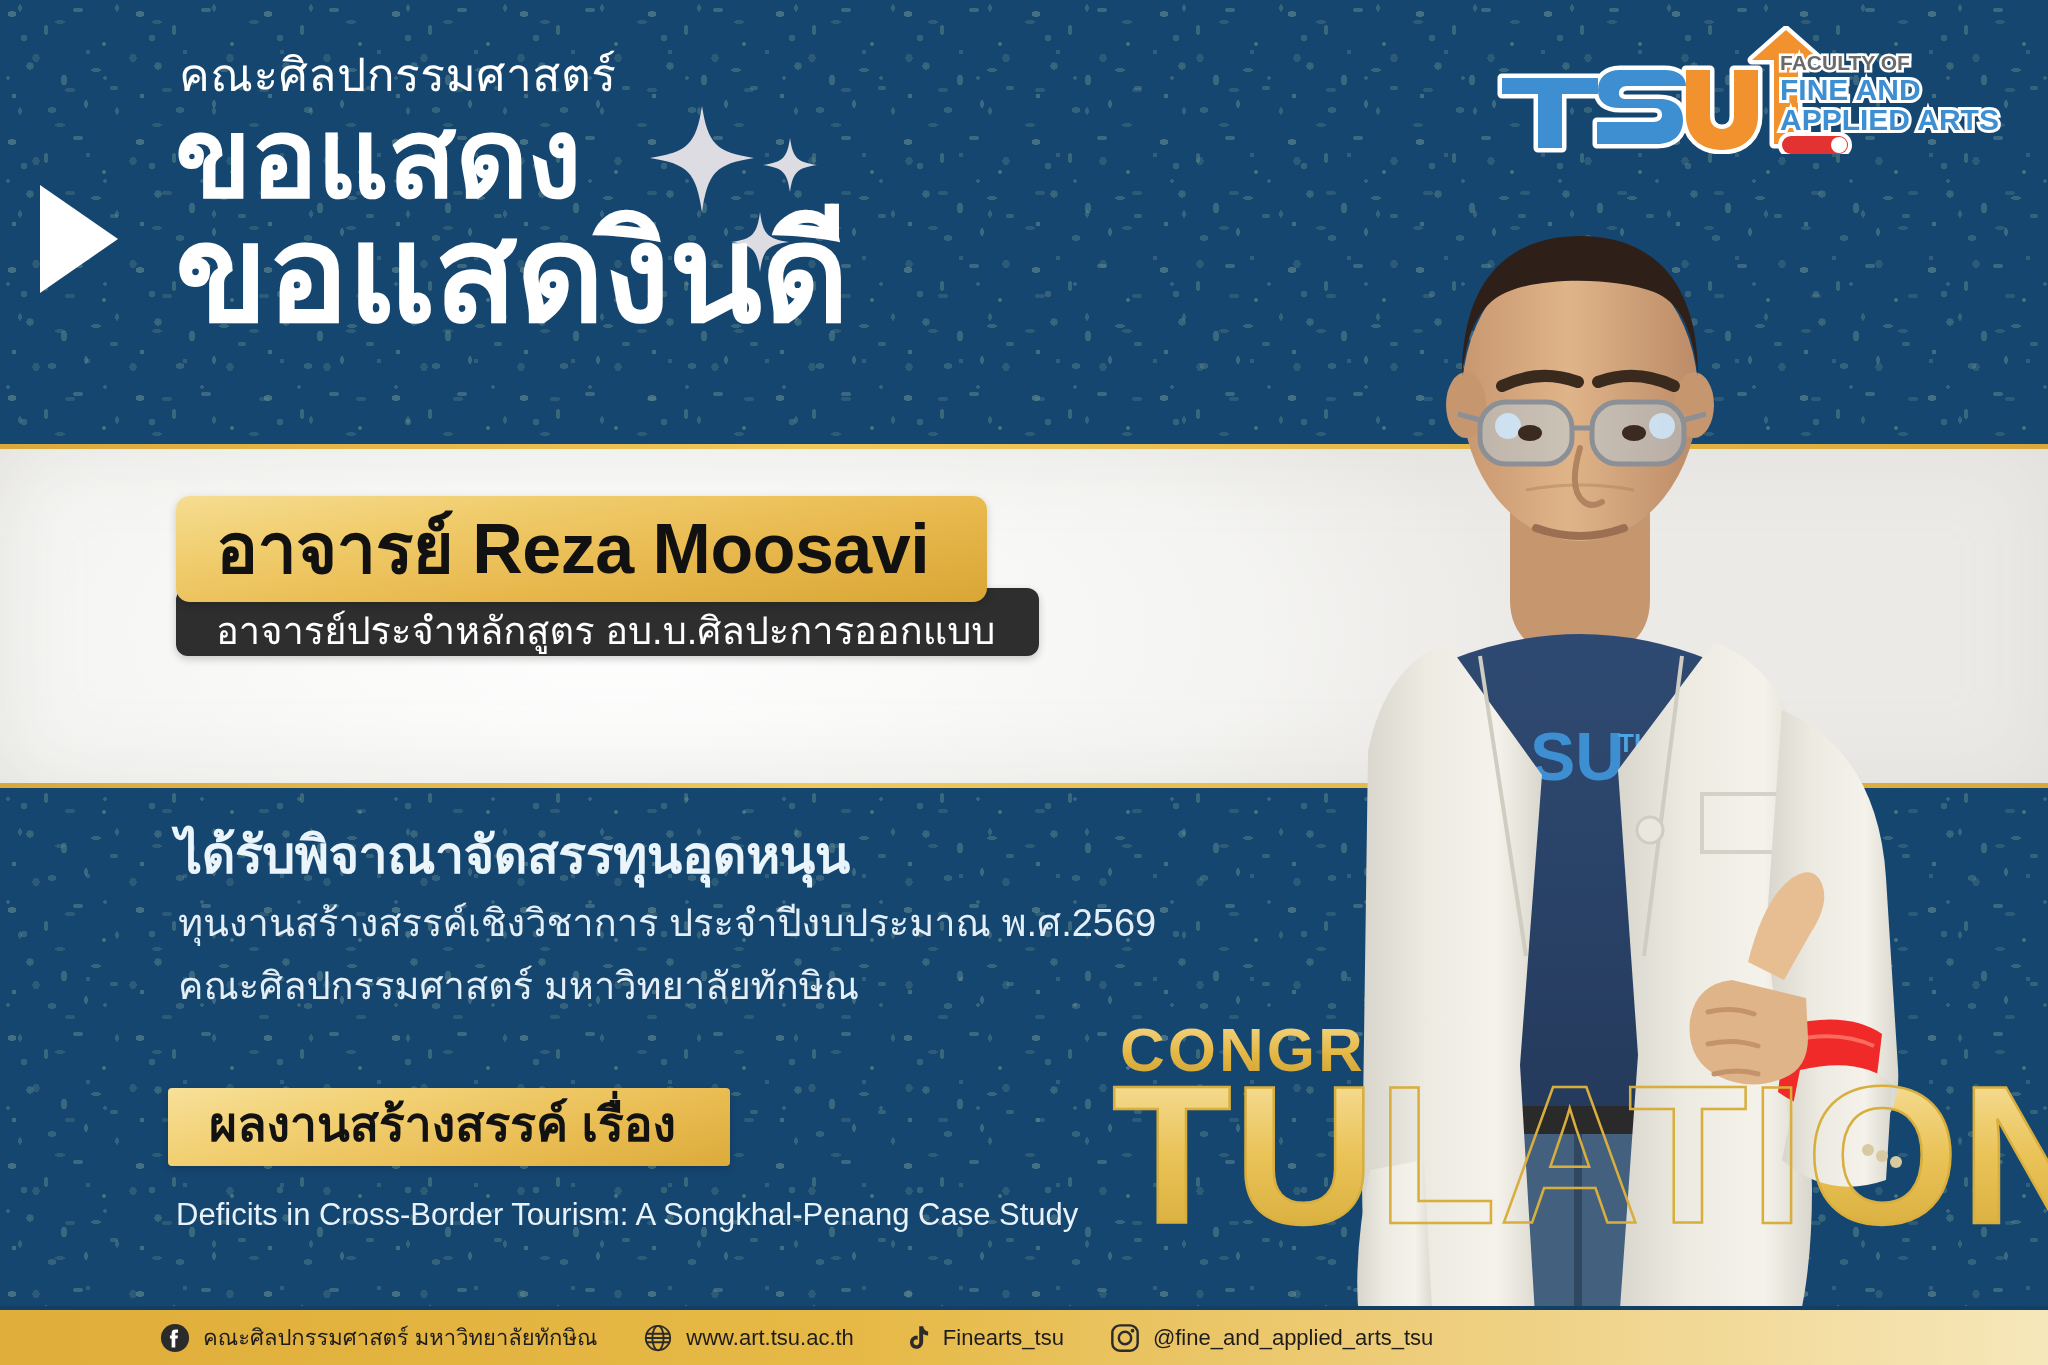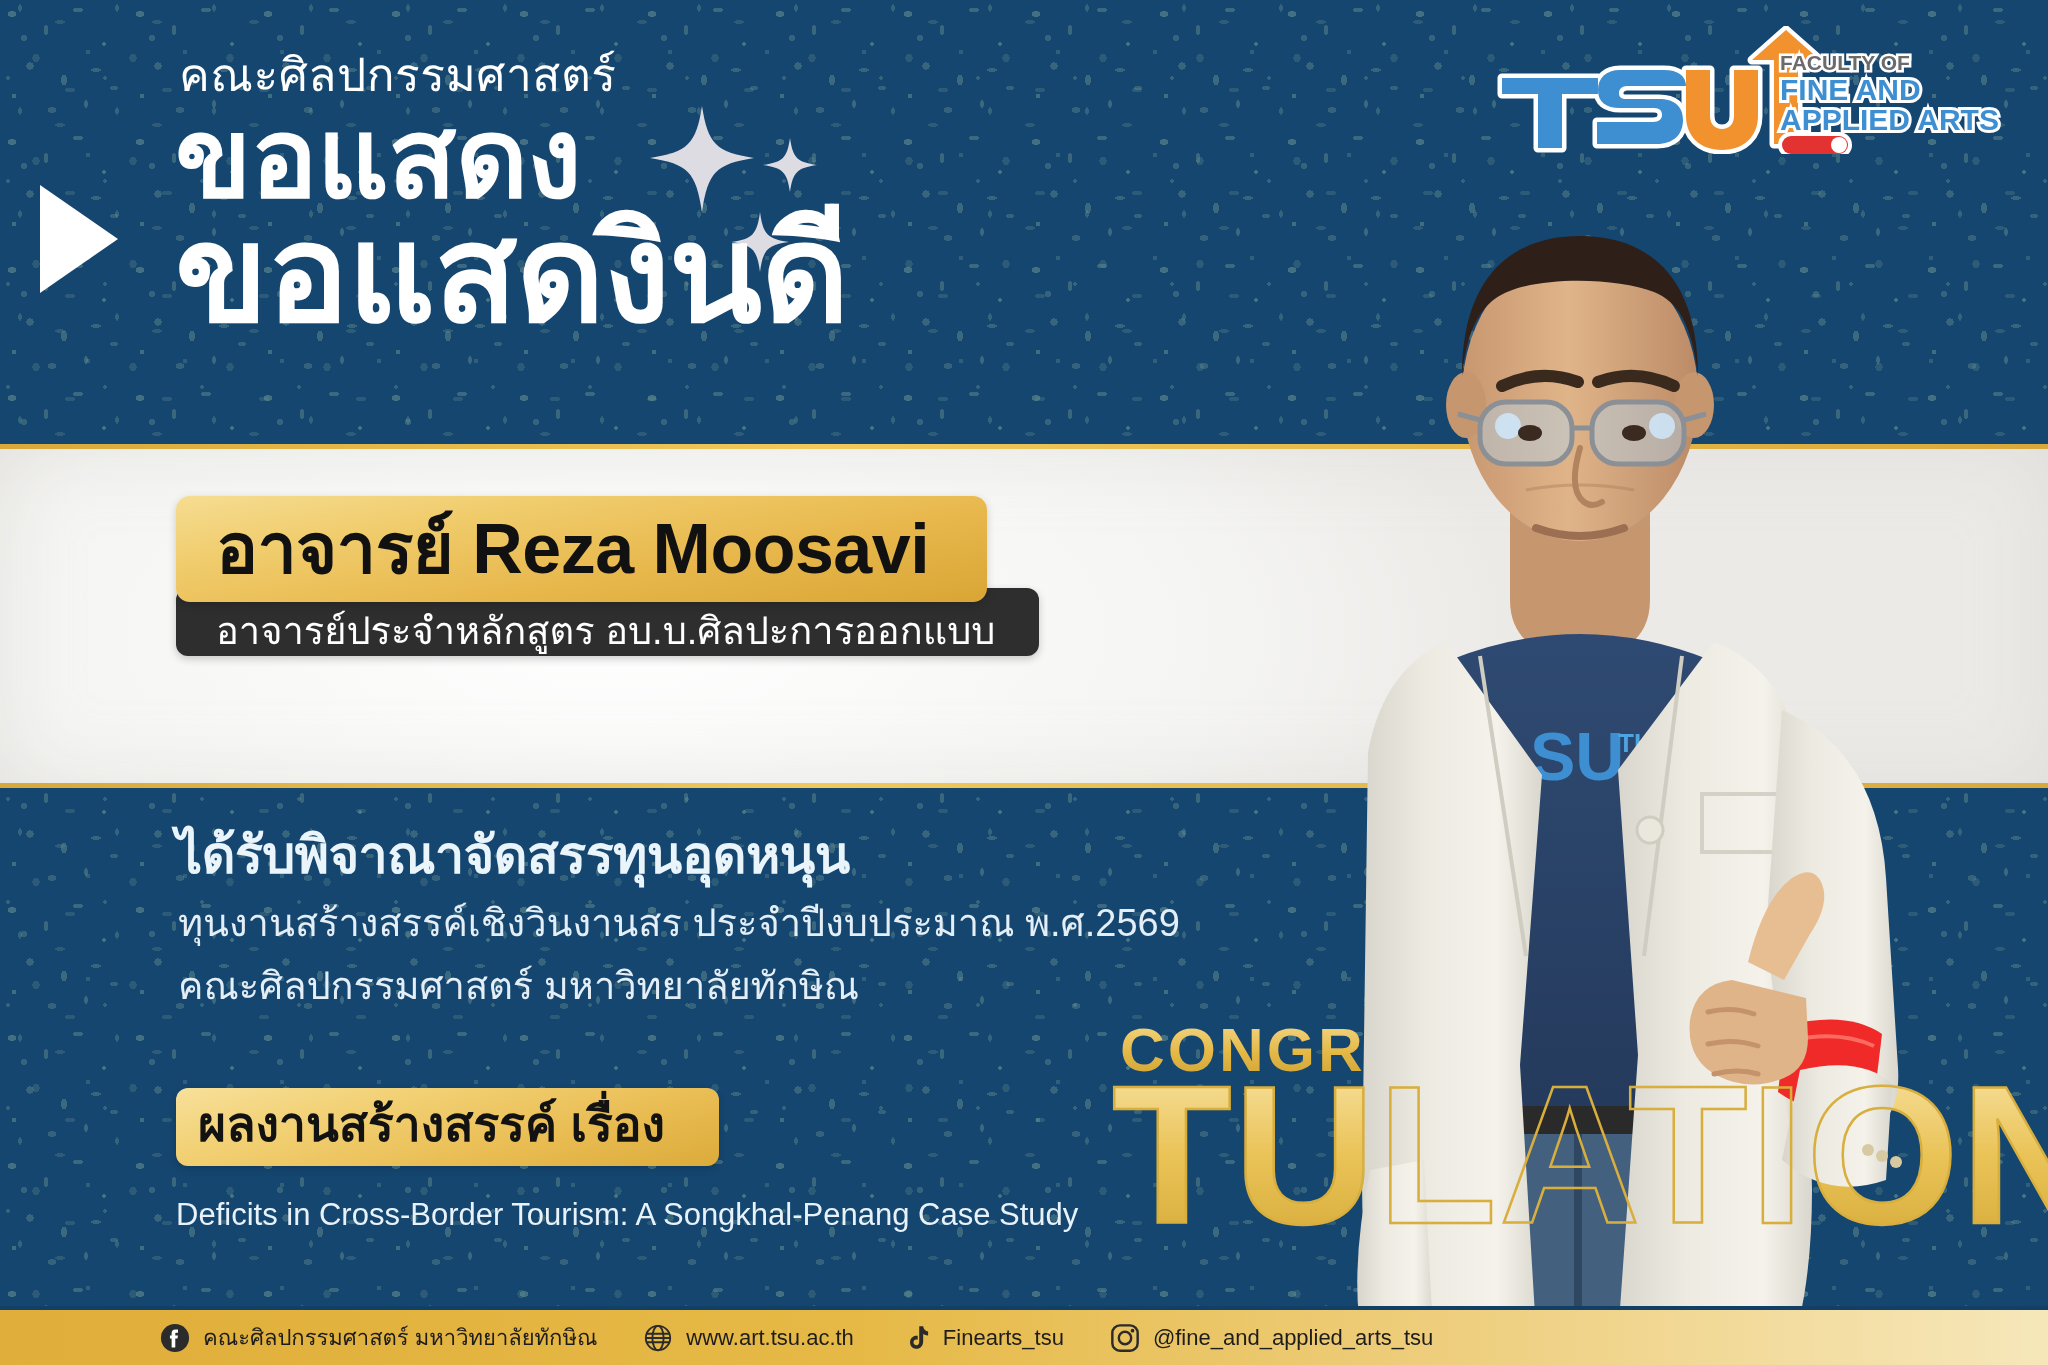--- a/index.html
+++ b/index.html
@@ -163,25 +163,25 @@
     font-size: 38px; color: #e4eef6; margin: 18px 0 0 2px;
     line-height: 1.2; white-space: nowrap; font-weight: 400;
   }
   .award-sub2 {
     font-size: 38px; color: #e4eef6; margin: 18px 0 0 2px;
     line-height: 1.2; white-space: nowrap; font-weight: 400;
   }
 
   
   .work-pill {
-    position:absolute; left:176px; top:1088px; z-index:7;
+    position:absolute; left:168px; top:1088px; z-index:7;
     display:inline-block;
     background: linear-gradient(165deg, #f7e09a 0%, #f2d175 30%, #e9bc52 68%, #dbab3a 100%);
-    border-radius: 12px;
-    padding: 12px 54px 16px 22px;
+    border-radius: 4px;
+    padding: 12px 54px 16px 41px;
     box-shadow: 0 3px 7px rgba(0,0,0,.18);
   }
   .work-pill-text {
     font-size: 48px; font-weight: 800; color: #121212;
     line-height: 1.05; white-space: nowrap;
   }
   .paper-title {
     position:absolute; left:176px; top:1192px; z-index:7;
     color:#e8f2fa; font-size: 31px; line-height: 1.5;
     max-width: 960px; font-weight: 400;
@@ -387,21 +387,21 @@
       <div class="name-gold-text">อาจารย์ Reza Moosavi</div>
     </div>
     <br>
     <div class="name-dark">
       <div class="name-dark-text">อาจารย์ประจำหลักสูตร อบ.บ.ศิลปะการออกแบบ</div>
     </div>
   </div>
 
   <div class="award-wrap">
     <p class="award-head">ได้รับพิจาณาจัดสรรทุนอุดหนุน</p>
-    <p class="award-sub1">ทุนงานสร้างสรรค์เชิงวินงานสร ประจำปีงบประมาณ พ.ศ.2569</p>
+    <p class="award-sub1">ทุนงานสร้างสรรค์เชิงวิชาการ ประจำปีงบประมาณ พ.ศ.2569</p>
     <p class="award-sub2">คณะศิลปกรรมศาสตร์ มหาวิทยาลัยทักษิณ</p>
   </div>
 
   <div class="work-pill">
     <div class="work-pill-text">ผลงานสร้างสรรค์ เรื่อง</div>
   </div>
 
   <div class="paper-title">
     <div>Deficits in Cross-Border Tourism: A Songkhal-Penang Case Study</div>
   </div>

